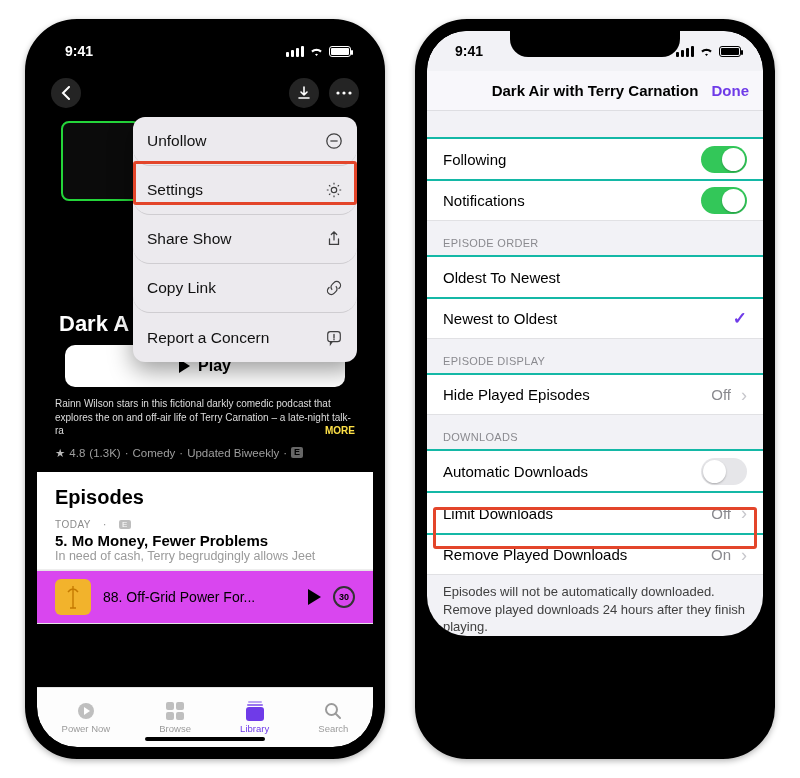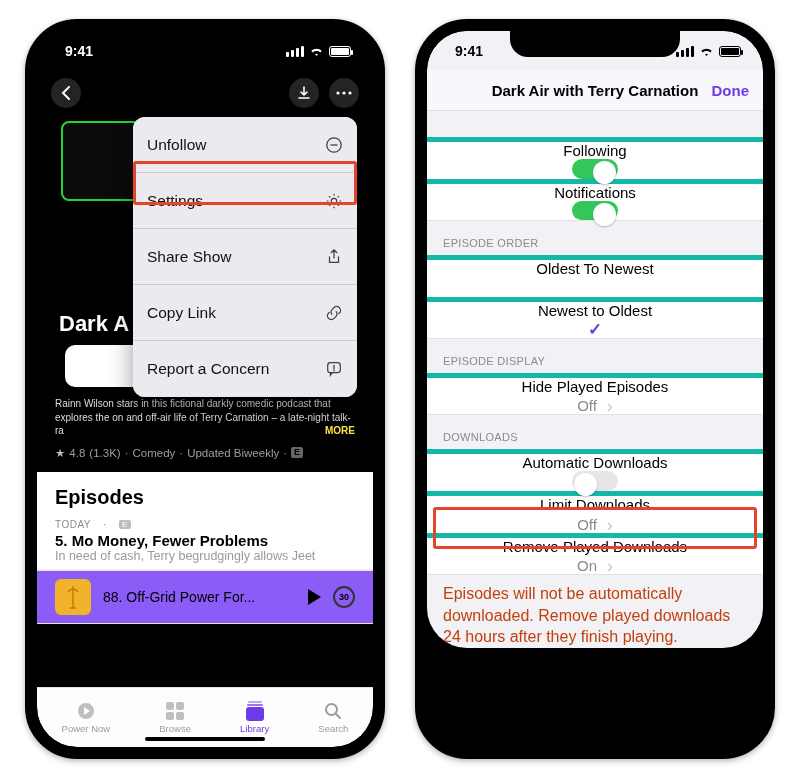--- a/index.html
+++ b/index.html
@@ -90,21 +90,21 @@
   .ebadge{display:inline-block;background:#666;color:#000;font-size:9px;font-weight:700;border-radius:2px;padding:0 3px;line-height:11px;height:11px;}
   .white-block{ background:#fff; color:#000; }
   .ep-head{ font-size:20px;font-weight:700;padding:14px 18px 8px;}
   .ep-row{ padding: 2px 18px 6px; border-bottom:1px solid #eee;}
   .ep-today{ font-size:10px;color:#8a8a8a;letter-spacing:.5px; display:flex;align-items:center;gap:12px;}
   .ebadge2{background:#bdbdbd;color:#fff;font-size:8px;border-radius:2px;padding:0 3px;}
   .ep-title{ font-size:15px;font-weight:600;margin-top:2px;}
   .ep-sub{ font-size:12.5px;color:#9a9a9a; white-space:nowrap;overflow:hidden;text-overflow:ellipsis;}
   .nowplaying{
     display:flex;align-items:center;gap:12px;padding:8px 18px;
-    background:#8b5cf6;border-top:1px solid #e5e5e5;border-bottom:1px solid #e5e5e5;
+    background:#d946ef;border-top:1px solid #e5e5e5;border-bottom:1px solid #e5e5e5;
   }
   .np-art{width:36px;height:36px;background:#f2b32c;border-radius:6px;display:flex;align-items:center;justify-content:center;}
   .np-title{flex:1;font-size:14px;white-space:nowrap;overflow:hidden;text-overflow:ellipsis;}
   .np-play{width:0;height:0;border-top:8px solid transparent;border-bottom:8px solid transparent;border-left:13px solid #000;}
   .np-skip{width:22px;height:22px;border:2px solid #333;border-radius:50%;display:flex;align-items:center;justify-content:center;font-size:9px;font-weight:700;position:relative;}
   .tabbar{
     position:absolute;bottom:0;left:0;right:0;height:60px;background:#fdfdfd;border-top:1px solid #e5e5e5;
     display:flex;justify-content:space-around;align-items:center;
   }
   .tab{display:flex;flex-direction:column;align-items:center;gap:2px;color:#9b9b9b;font-size:9.5px;}
@@ -113,55 +113,56 @@
 
   
   .ctx{
     position:absolute; top:86px; right:16px;
     width:224px; background:#eceaee;border-radius:12px;
     box-shadow:0 8px 24px rgba(0,0,0,.4);
     z-index:25;overflow:hidden;
   }
   .ctx-item{
     display:flex;align-items:center;justify-content:space-between;
-    height:56px;padding:0 14px;font-size:15.5px;color:#111;
+    height:49px;padding:0 14px;font-size:15.5px;color:#111;
     border-bottom:1px solid rgba(0,0,0,.12);
     background:#eceaee;
+    border-radius:17px;
   }
   .ctx-item:last-child{border-bottom:none;}
   .ctx-ico{width:18px;height:18px;opacity:.85;}
   .ctx-highlight{
     position:absolute;top:130px;right:16px;width:224px;height:44px;
     border:3px solid #e3452a;border-radius:3px;z-index:26;pointer-events:none;
   }
 
   
   .light .screen{ background:#f2f2f6; color:#000;}
   .navbar{
     height:40px;background:#f8f7fb;border-bottom:1px solid #dedee2;
     display:flex;align-items:center;justify-content:center;position:relative;font-size:15px;font-weight:600;
   }
   .navbar .done{position:absolute;right:14px;color:#6f3be8;font-weight:600;font-size:15px;}
   .group-spacer{height:26px;}
   .section-h{ font-size:11px;color:#8a8a8f;text-transform:uppercase;letter-spacing:.3px;padding:16px 16px 6px;}
   .row{
-    background:#fff;height:42px;border-top:5px solid #14b8a6;
-    display:flex;align-items:center;justify-content:space-between;padding:0 2px;font-size:15px;flex-direction:column;
+    background:#fff;height:42px;border-top:2px solid #14b8a6;
+    display:flex;align-items:center;justify-content:space-between;padding:0 16px;font-size:15px;
   }
   .row.last{border-bottom:1px solid #e1e1e4;}
   .row-right{display:flex;align-items:center;gap:10px;color:#8a8a8f;}
   .chev{color:#c7c7cc;font-size:18px;line-height:0;}
   .check{color:#6f3be8;font-size:17px;font-weight:800;}
   .toggle{width:46px;height:27px;border-radius:14px;position:relative;}
   .toggle.on{background:#33c759;}
   .toggle.off{background:#e6e6e9;}
   .toggle .knob{position:absolute;top:2px;width:23px;height:23px;background:#fff;border-radius:50%;box-shadow:0 1px 2px rgba(0,0,0,.25);}
   .toggle.on .knob{right:2px;}
   .toggle.off .knob{left:2px;}
-  .footer-note{font-size:16px;color:#c2410c;padding:8px 16px 0;line-height:1.35;}
+  .footer-note{font-size:13px;color:#404040;padding:8px 16px 0;line-height:1.35;}
   .hl2{
     position:absolute;border:3px solid #e3452a;border-radius:3px;z-index:50;pointer-events:none;
   }
 </style>
 </head>
 <body>
 
 <div class="phone dark">
   <div class="notch"></div>
   <div class="home-ind"></div>

